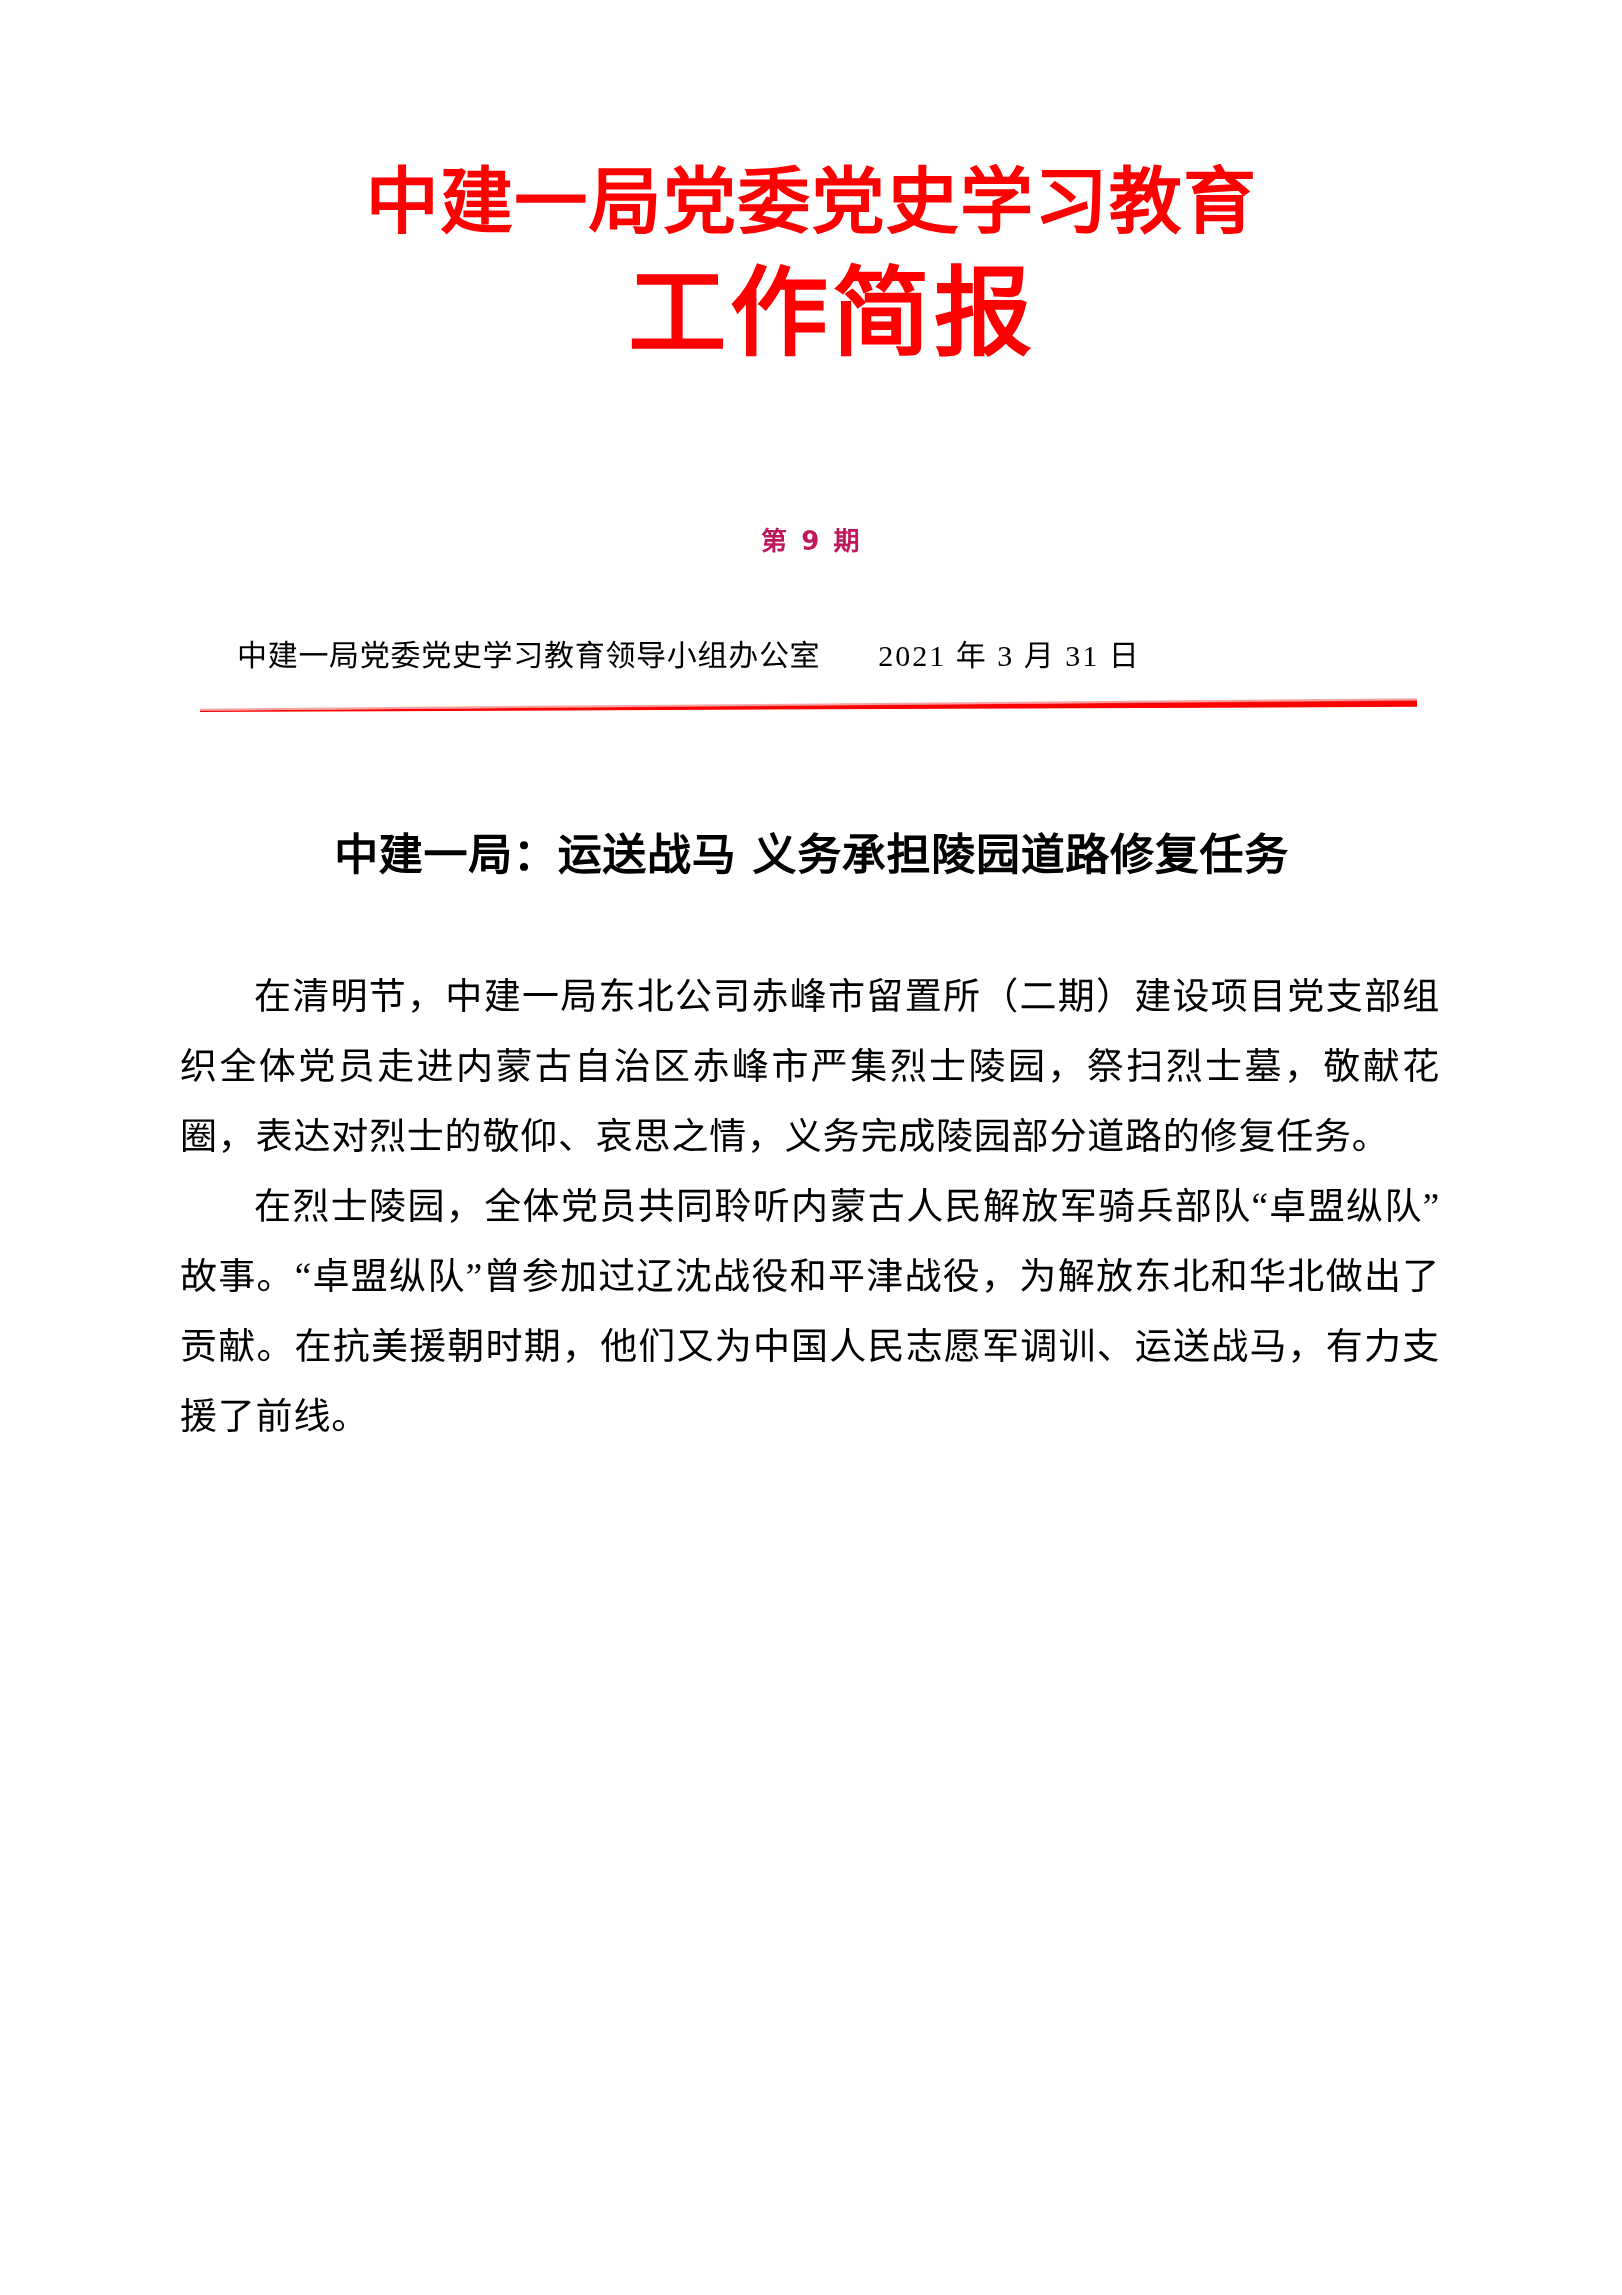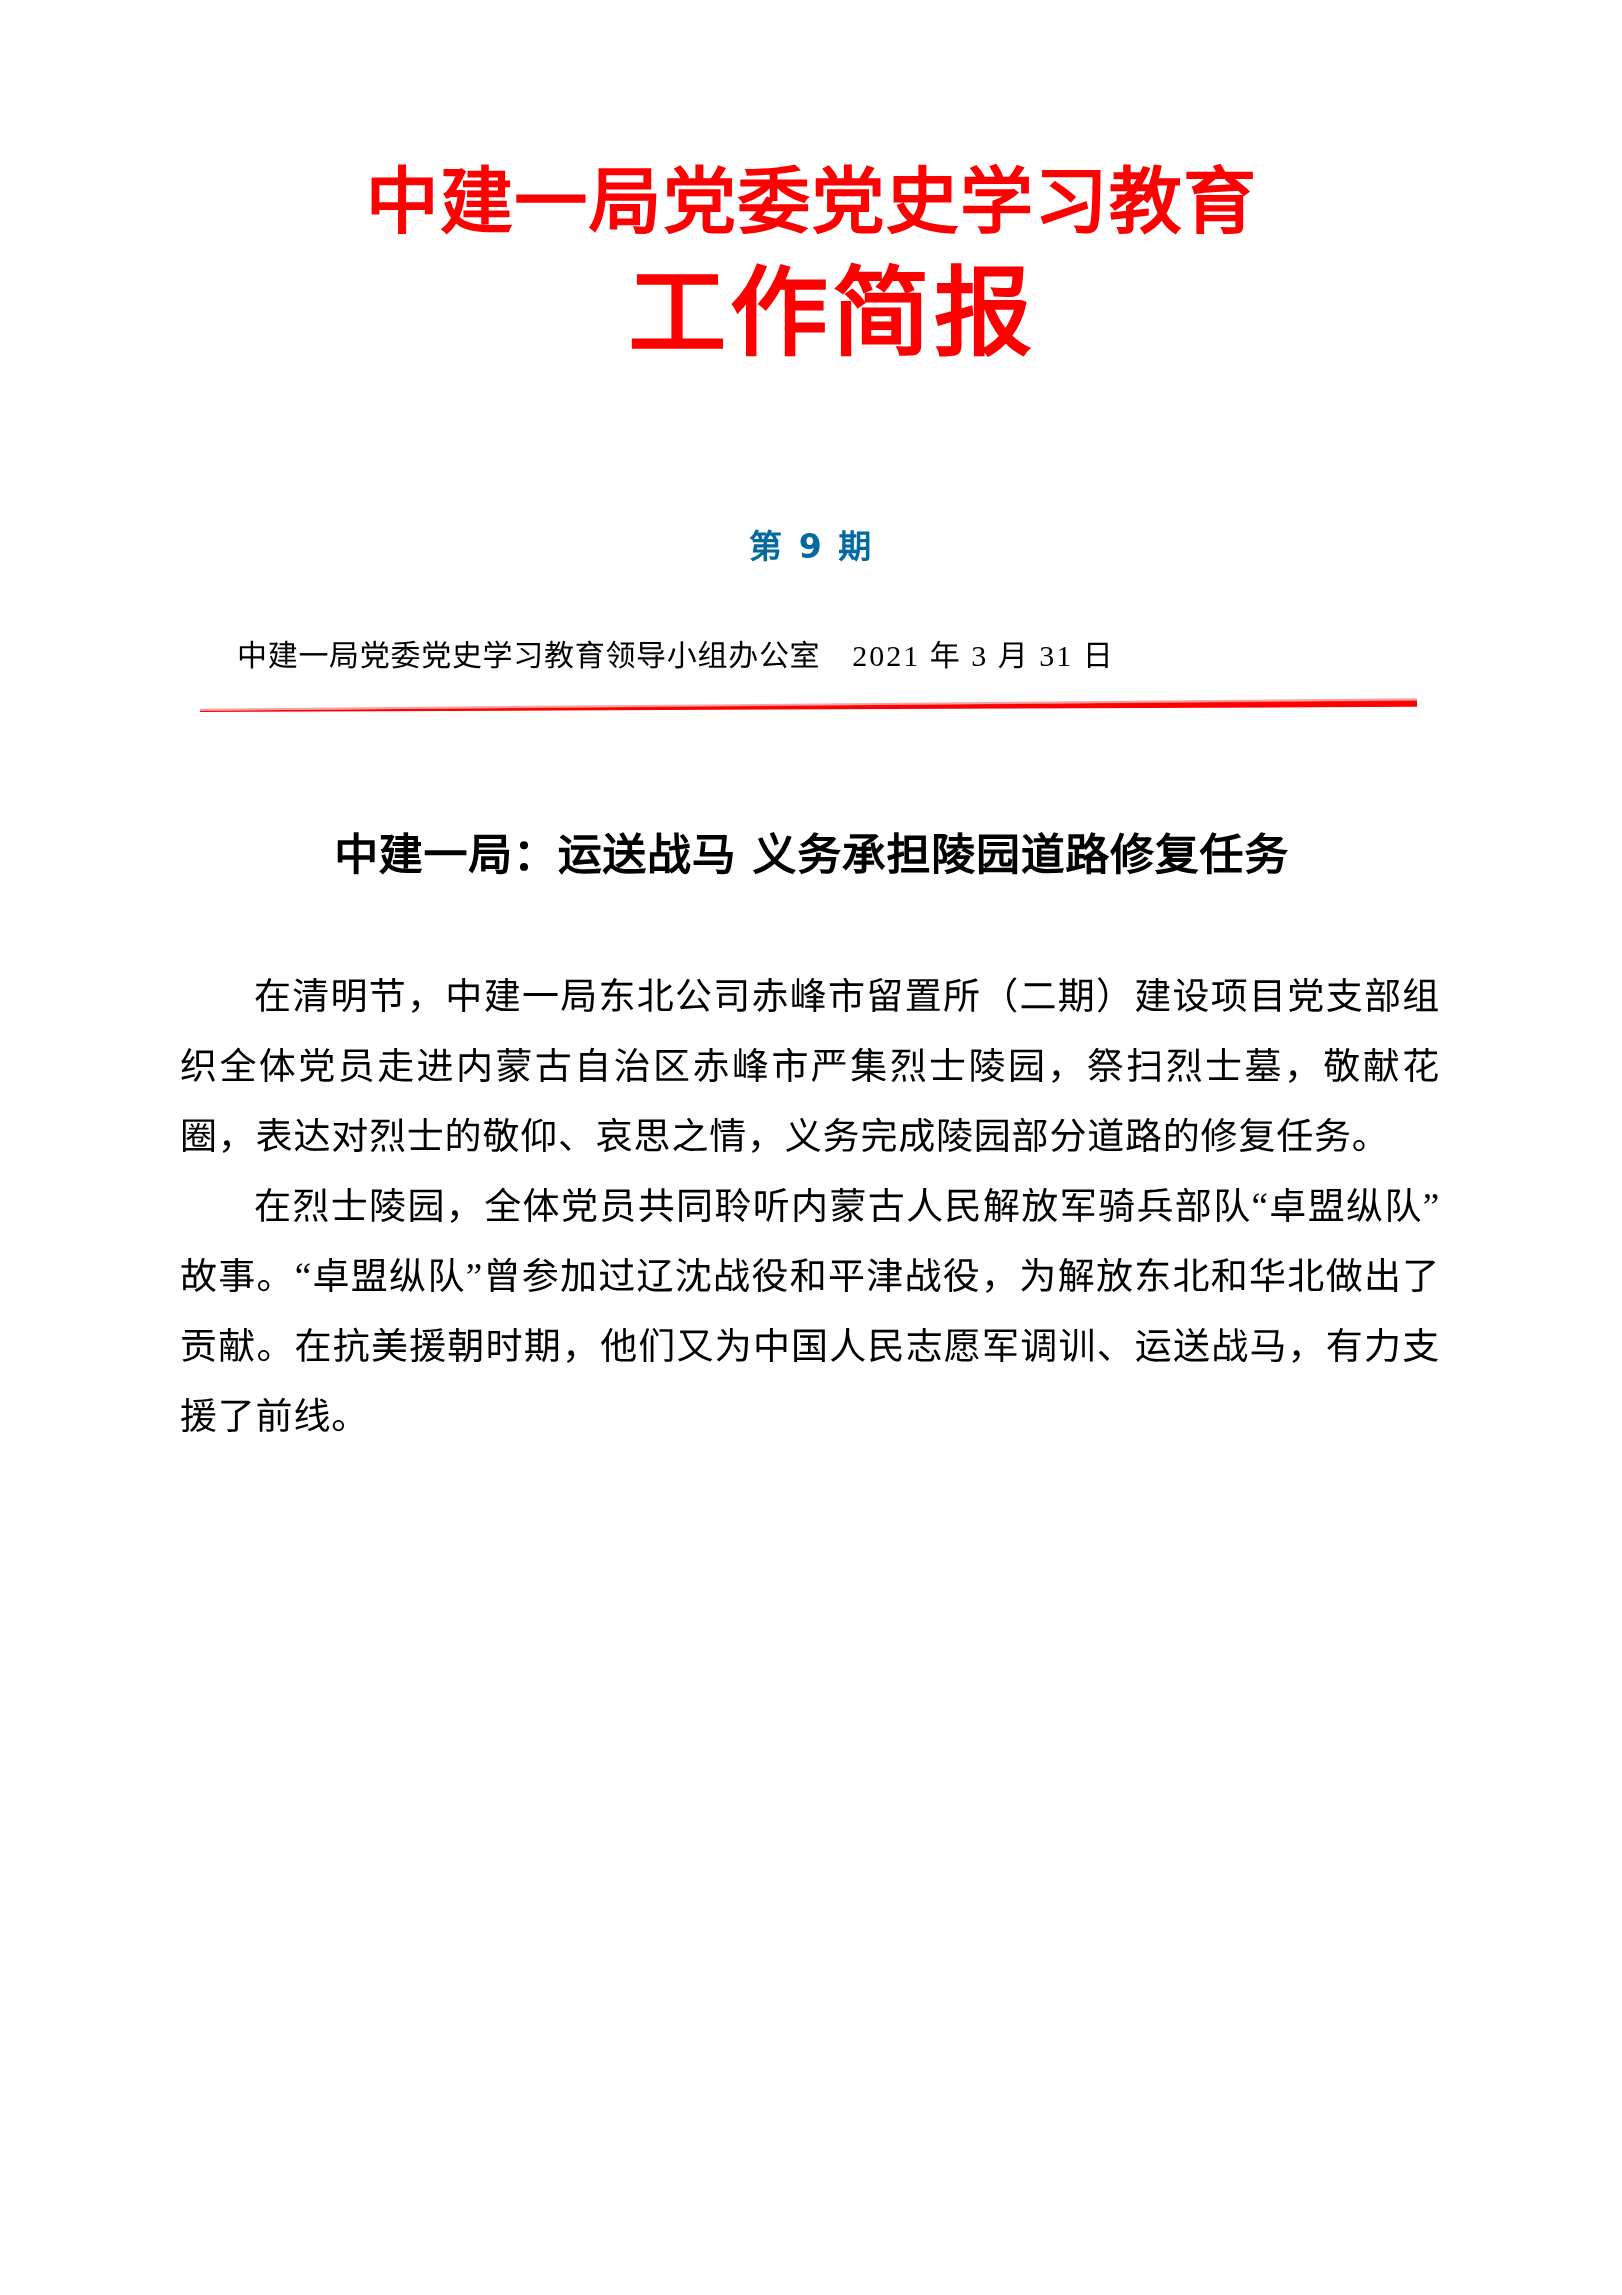--- a/index.html
+++ b/index.html
@@ -49,22 +49,22 @@
 
   
   .issue-no {
     position: absolute;
     left: 0;
     top: 520px;
     width: 1623px;
     text-align: center;
     font-family: "DejaVu Sans", "Liberation Sans", sans-serif;
     font-weight: bold;
-    font-size: 33px;
-    color: #0369a1;
+    font-size: 26px;
+    color: #be185d;
     letter-spacing: 2.6px;
   }
 
   
   .issuer-row {
     position: absolute;
     left: 209px;
     top: 631px;
     width: 1217px;
     display: flex;
@@ -72,21 +72,21 @@
     justify-content: flex-start;
     font-size: 30px;
     color: #000000;
     white-space: nowrap;
   }
   .issuer-org {
     letter-spacing: 0.7px;
     margin-left: 28px;
   }
   .issuer-date {
-    margin-left: 32px;
+    margin-left: 58px;
     letter-spacing: 2px;
   }
 
   
   .red-rule-wrap {
     position: absolute;
     left: 200px;
     top: 695px;
     width: 1217px;
     height: 17px;

